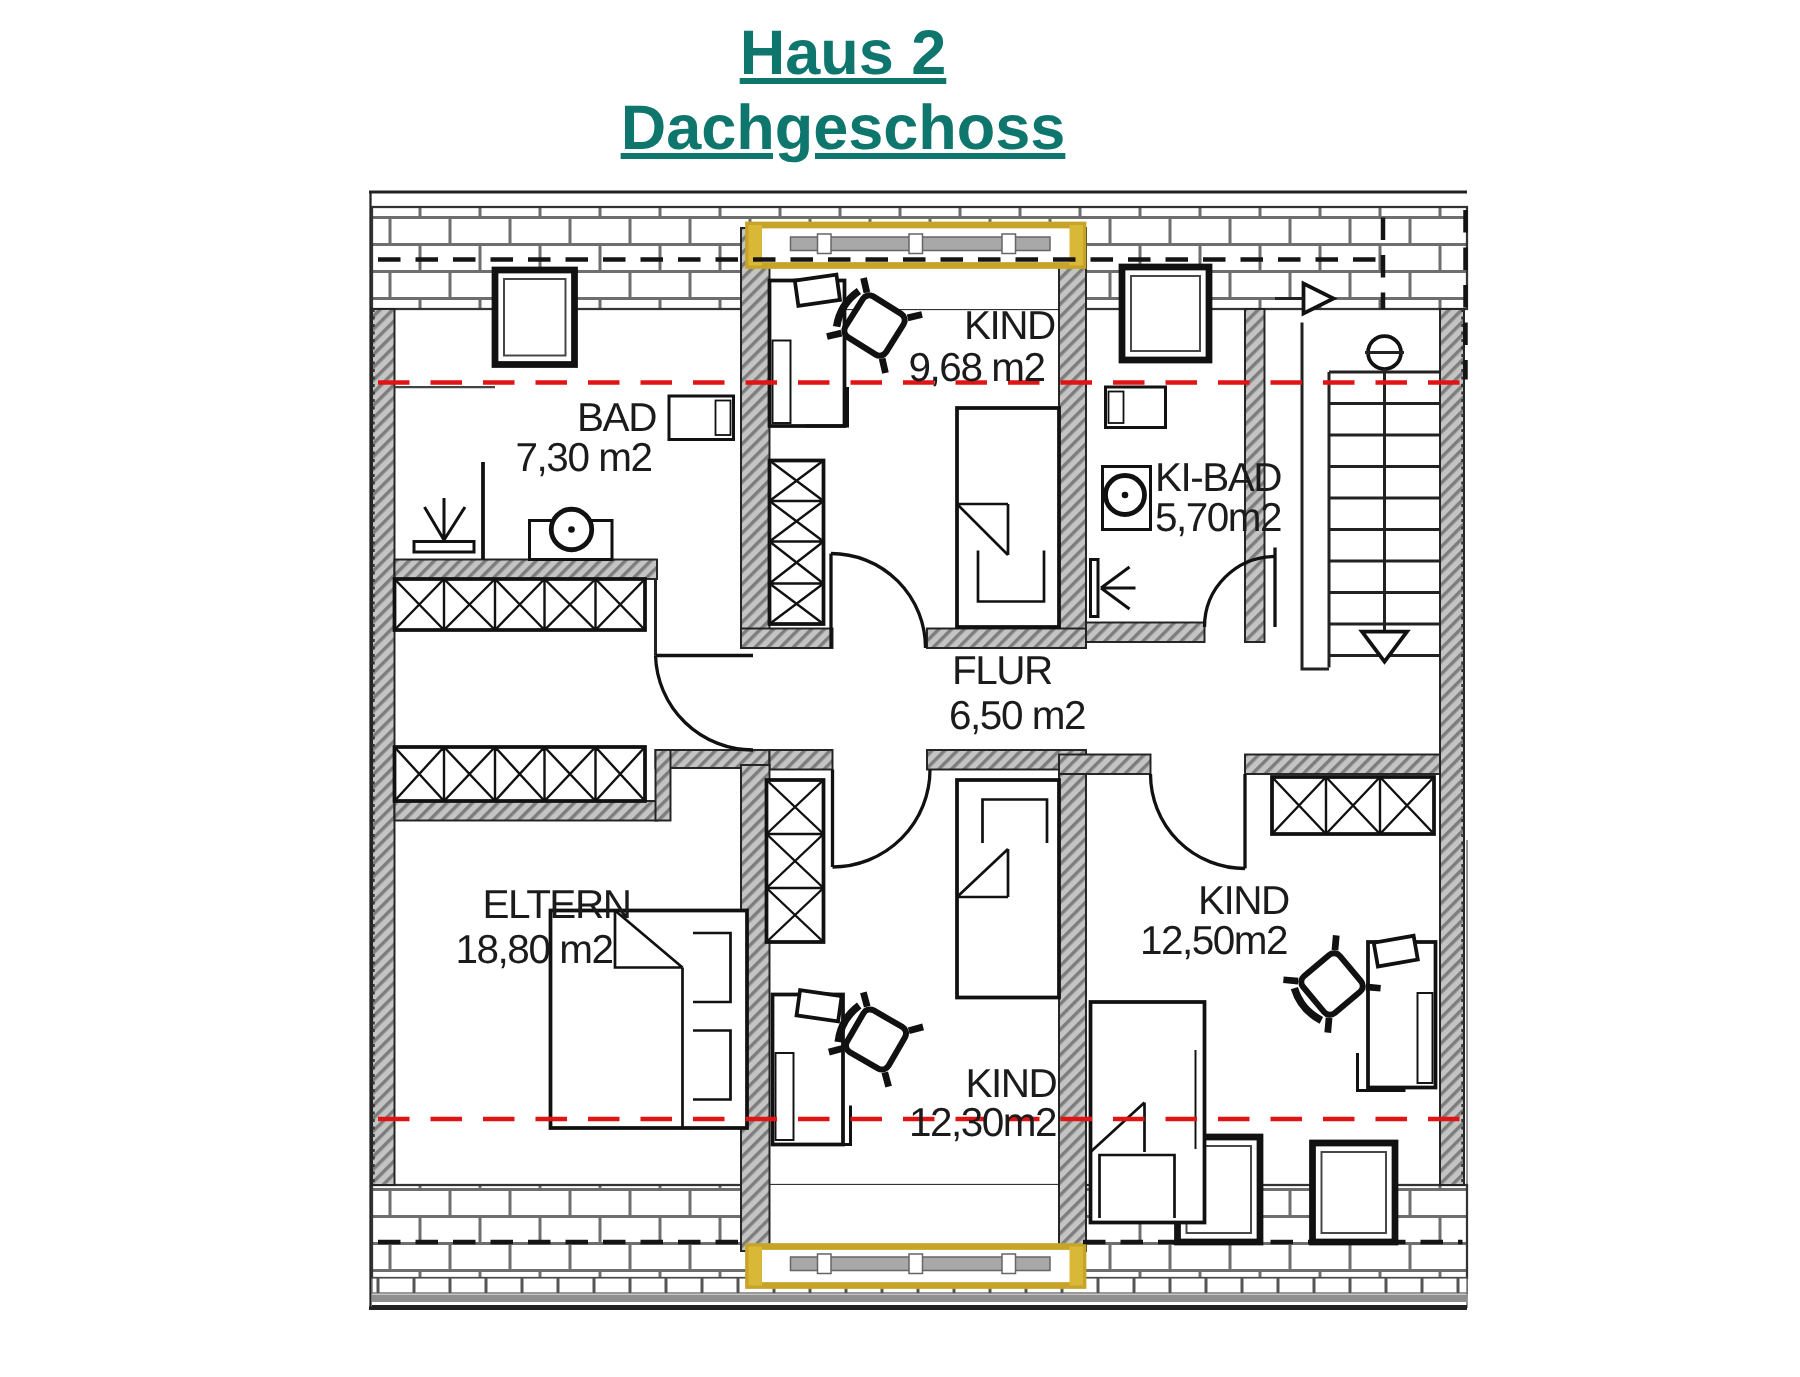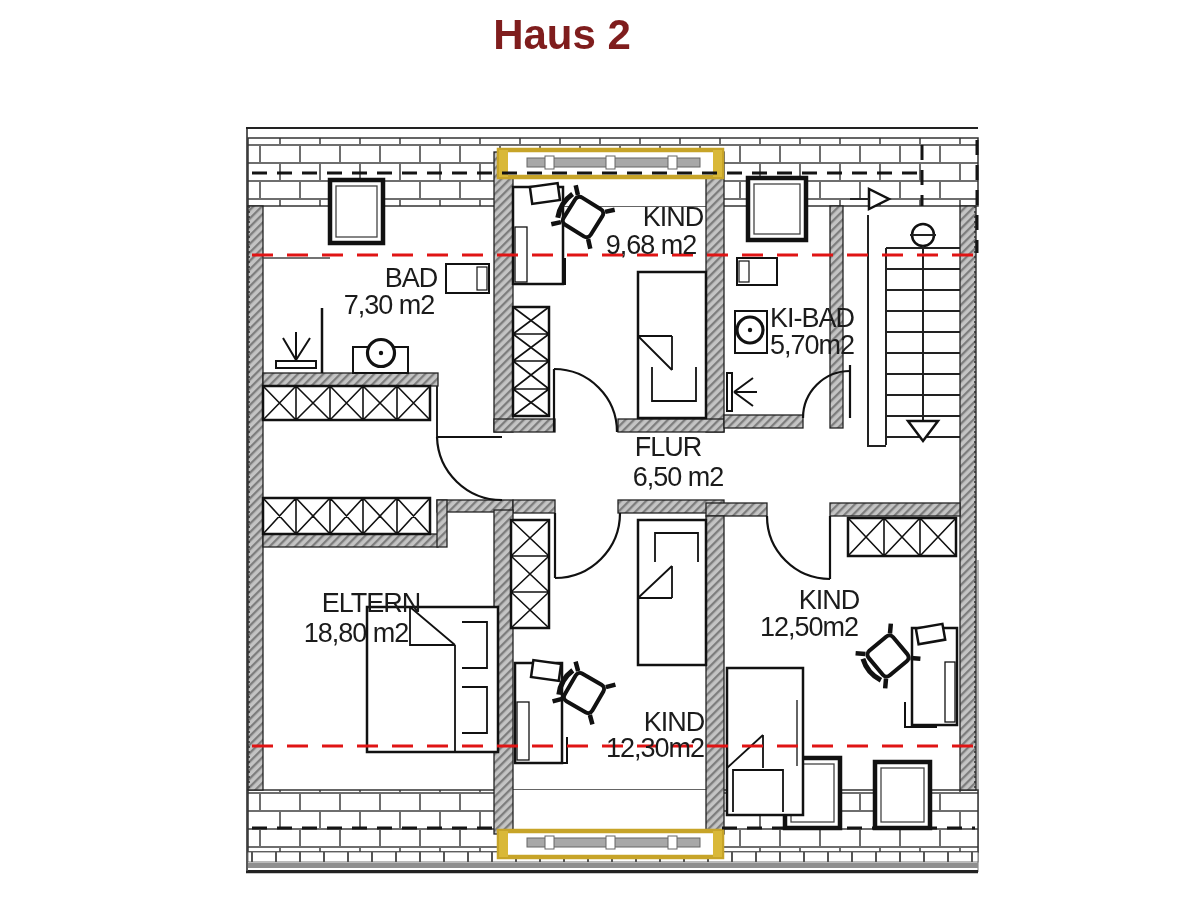--- a/index.html
+++ b/index.html
@@ -1,36 +1,37 @@
 <!DOCTYPE html>
 <html><head>
 <meta charset="utf-8">
 <style>
   html,body{margin:0;padding:0;background:#ffffff;}
   #stage{position:relative;width:1200px;height:918px;background:#ffffff;overflow:hidden;
          font-family:"Liberation Sans", sans-serif;}
-  #titleblock{position:absolute;left:0;top:10px;width:1124px;text-align:center;color:#7f1d1d;}
+  #titleblock{position:absolute;left:0;top:10px;width:1124px;text-align:center;color:#0f766e;text-decoration:underline;}
   #titleblock .t1,#titleblock .t2{font-weight:bold;font-size:42px;line-height:50px;letter-spacing:0px;}
   svg text{font-family:"Liberation Sans", sans-serif;fill:#1b1b1b;letter-spacing:-1px;}
   .roomname{font-size:27px;}
   .roomarea{font-size:27px;}
   .wall{fill:url(#hatch);stroke:#222;stroke-width:1.3;}
   .brick{fill:url(#brick);stroke:#333;stroke-width:1.5;}
   .thin{stroke:#222;fill:none;}
   .furn{stroke:#111;fill:#ffffff;}
   .reddash{stroke:#e01414;stroke-width:3;fill:none;stroke-dasharray:21 14;}
   .roofdash{stroke:#141414;stroke-width:3;fill:none;stroke-dasharray:15 10;}
 </style>
 </head>
 <body>
 
 <div id="stage">
 
   <div id="titleblock">
     <div class="t1">Haus 2</div>
+    <div class="t2">Dachgeschoss</div>
   </div>
 
   <svg width="1200" height="918" viewBox="0 0 1200 918">
     <defs>
       <pattern id="hatch" width="6" height="6" patternUnits="userSpaceOnUse" patternTransform="rotate(45)">
         <rect width="6" height="6" fill="#c4c4c4"></rect>
         <rect width="2.3" height="6" fill="#7d7d7d"></rect>
       </pattern>
       <pattern id="brick" width="40" height="36" patternUnits="userSpaceOnUse">
         <rect width="40" height="36" fill="#ffffff"></rect>

